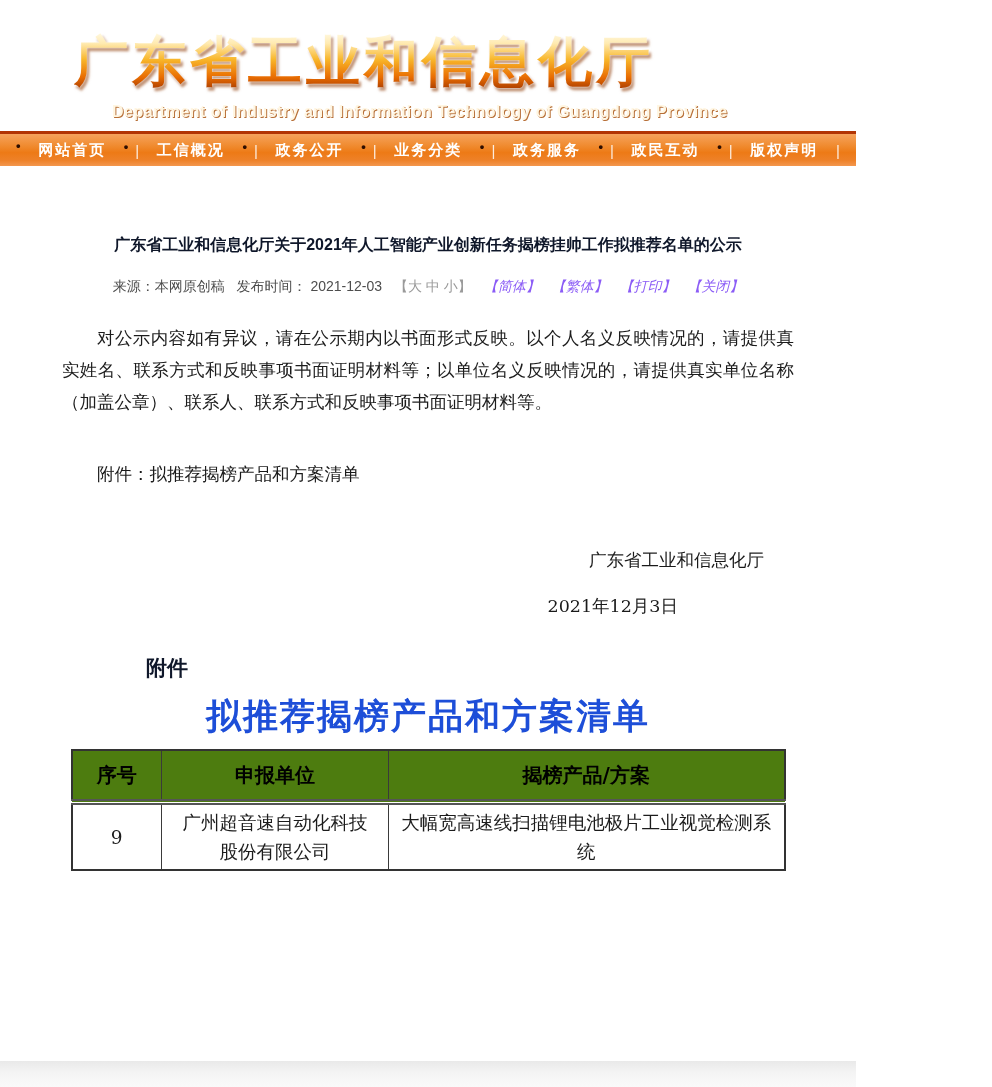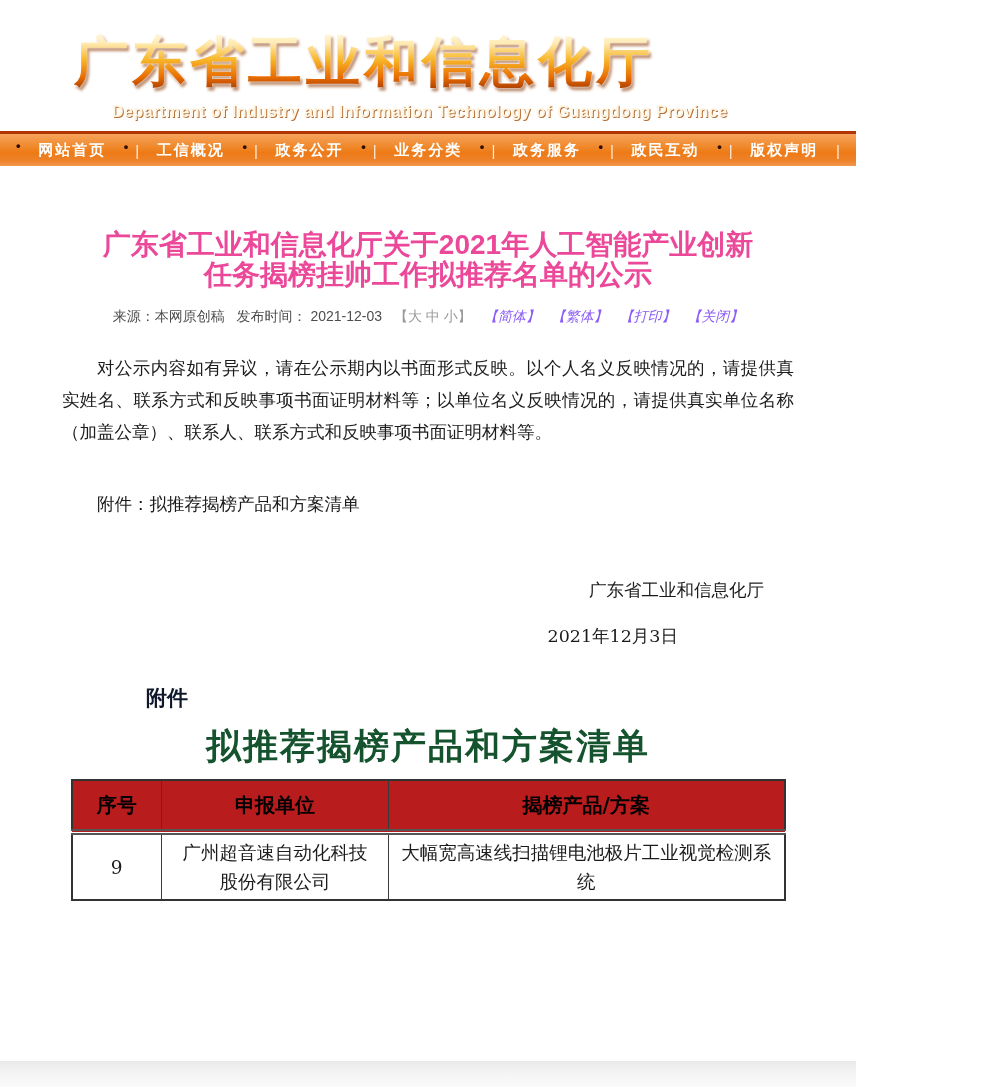--- a/index.html
+++ b/index.html
@@ -75,22 +75,22 @@
   .nav-item { color: #ffffff; text-decoration: none; letter-spacing: 2px; cursor: pointer; }
   .nav-dot { color: #2e0e00; font-size: 13px; display: inline-block; transform: translateY(-5px); }
   .nav-sep { color: rgba(255,255,255,0.85); font-weight: 400; }
   .nav-gap .nav-sep { margin-left: 7px; }
 
   
   .content { padding: 0 62px; color: #1a1a1a; }
   .article-title {
     margin: 64px 28px 0;
     font-family: "Liberation Sans", "DejaVu Sans", sans-serif;
-    font-size: 28px; font-weight: 700; line-height: 30px;
-    text-align: center; color: #ec4899;
+    font-size: 16px; font-weight: 700; line-height: 30px;
+    text-align: center; color: #0f172a;
   }
   .meta {
     margin-top: 18px; text-align: center;
     font-family: "Liberation Sans", "DejaVu Sans", sans-serif;
     font-size: 14px; color: #4d4d4d;
   }
   .meta span { margin: 0 4px; }
   .meta .sizer { color: #9a9a9a; cursor: pointer; }
   .meta .tool { color: #8b5cf6; cursor: pointer; font-style: italic; }
   .para {
@@ -107,32 +107,32 @@
 
   
   .attachment { margin-top: 32px; }
   .attach-label {
     margin-left: 73px;
     font-family: "Liberation Sans", "DejaVu Sans", sans-serif;
     font-size: 21px; font-weight: 700; line-height: 28px; color: #0f172a; padding-left: 11px;
   }
   .attach-title {
     margin: 10px 0 0; text-align: center;
-    font-size: 35px; font-weight: 700; letter-spacing: 2px; line-height: 47px; color: #14532d;
+    font-size: 35px; font-weight: 700; letter-spacing: 2px; line-height: 47px; color: #1d4ed8;
   }
   .attach-sub {
     margin-top: 6px; text-align: center;
     font-size: 22px; letter-spacing: 2px; line-height: 30px; color: #111111;
   }
   .roster { width: 713px; margin: 10px auto 0; border-collapse: collapse; table-layout: fixed; }
   .roster th, .roster td { border: 1px solid #3a3a3a; }
   .roster { border: 2px solid #333333; }
   .roster thead th {
     height: 46px; font-size: 20px; font-weight: 700; text-align: center;
-    border-bottom: 6px double #555555; color: #000000; background: #b91c1c;
+    border-bottom: 6px double #555555; color: #000000; background: #4d7c0f;
   }
   .roster td {
     font-size: 18.5px; line-height: 29px; padding: 3px 12px;
     text-align: center; color: #1c1c1c; background: #ffffff;
   }
 
   .bottom-strip {
     position: absolute; left: 0; right: 0; bottom: 0; height: 26px;
     background: linear-gradient(180deg, #e9e9e9 0%, #f4f4f4 45%, #fafafa 100%);
   }

